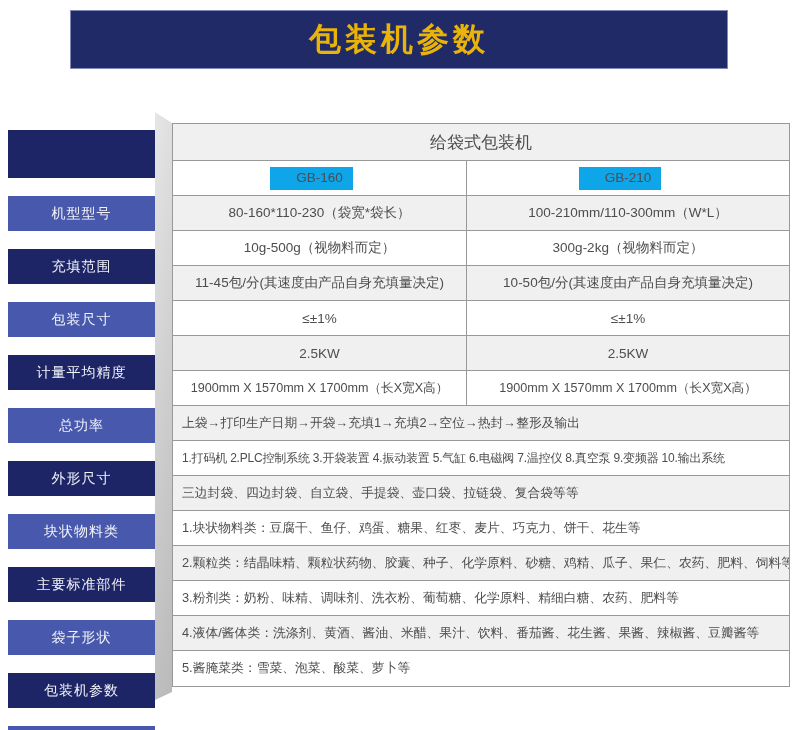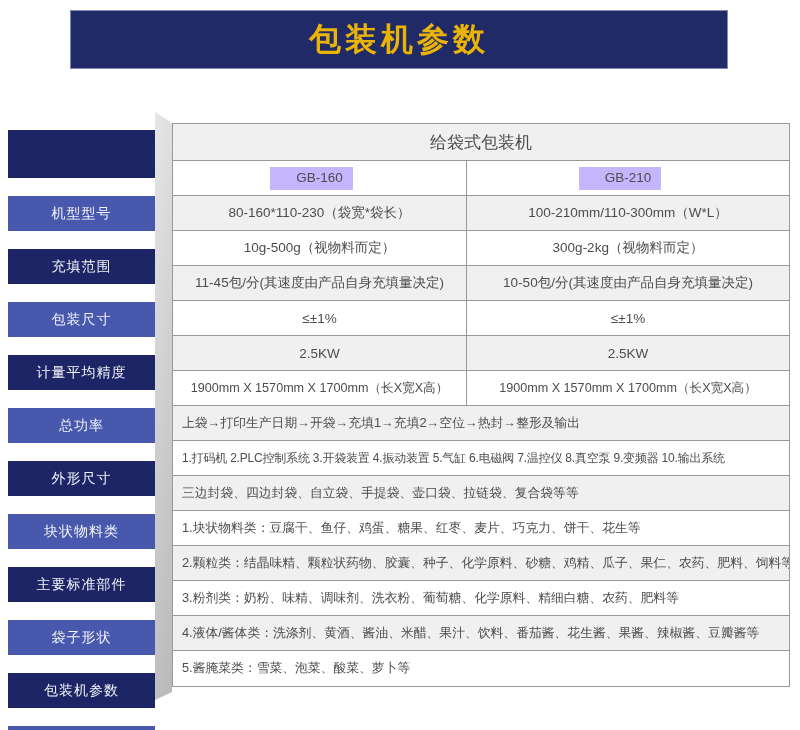--- a/index.html
+++ b/index.html
@@ -57,21 +57,21 @@
   }
   .cols .cell:first-child{
     flex:none;width:294px;border-right:1px solid #999999;box-sizing:border-box;
   }
   .dim .cell{font-size:12.6px;}
   .full .cell{justify-content:flex-start;padding-left:9px;font-size:12.8px;}
   .full.tight .cell{font-size:12px;letter-spacing:-0.2px;}
 
   
   .hl{
-    background:#c4b5fd;display:inline-block;
+    background:#0ea5e9;display:inline-block;
     padding:3px 10px 5px 26px;margin-left:-16px;
   }
 </style>
 </head>
 <body>
 
 <div class="stage">
 
   <div class="banner">
     <span>包装机参数</span>

